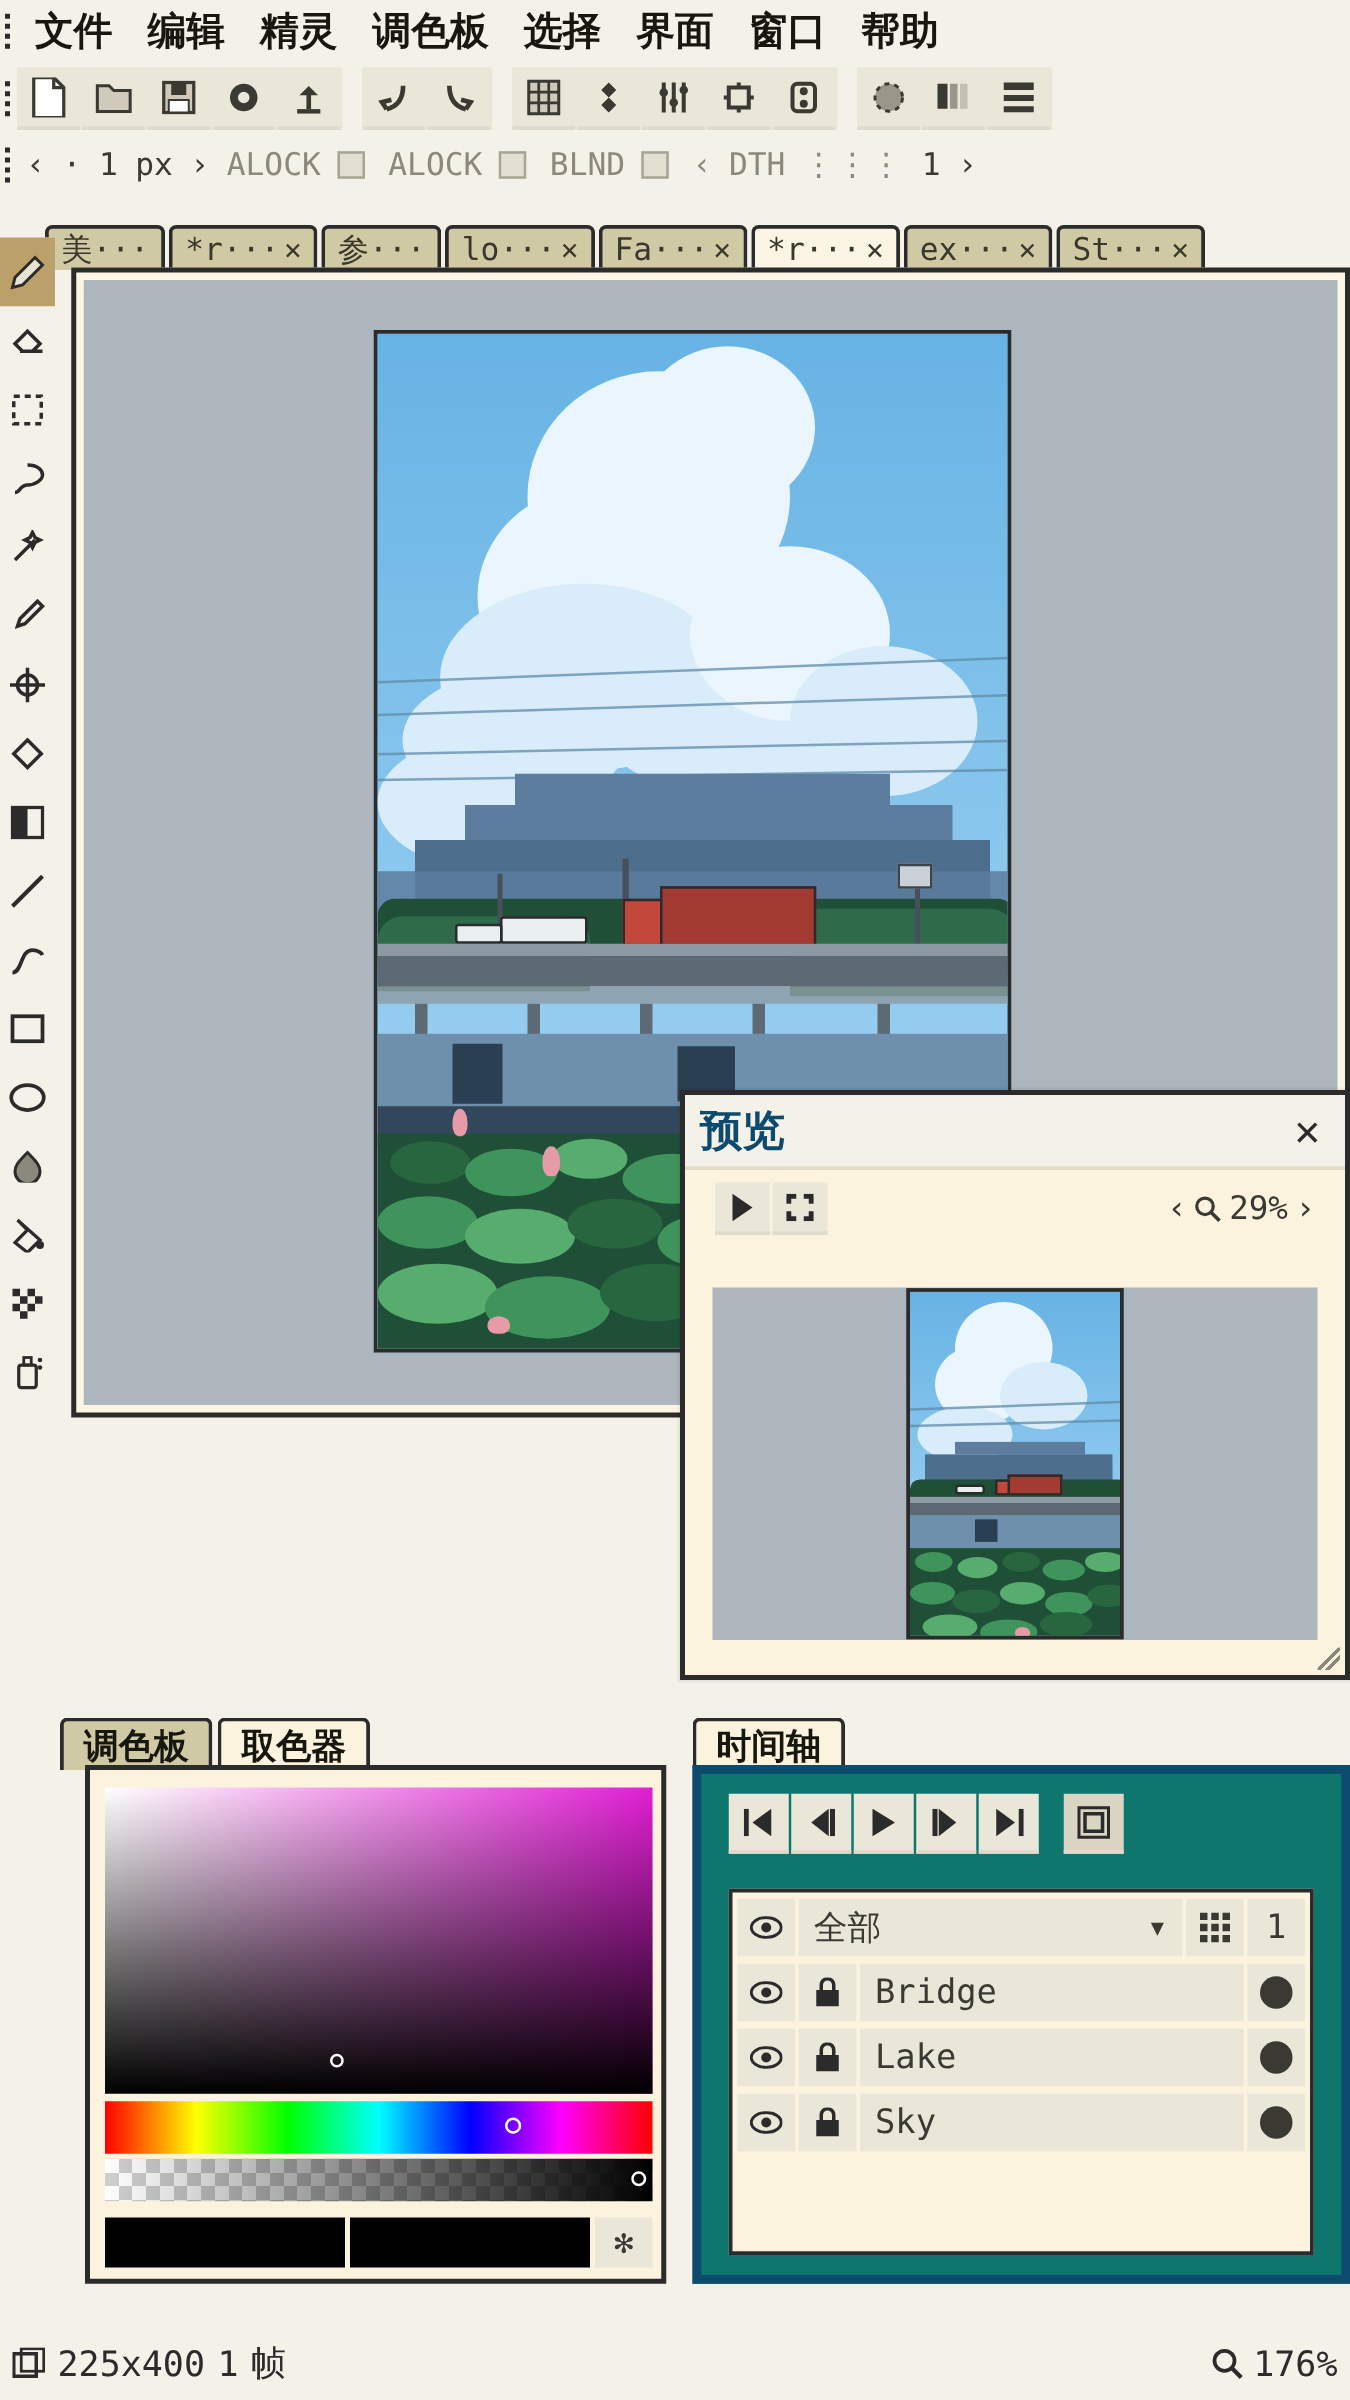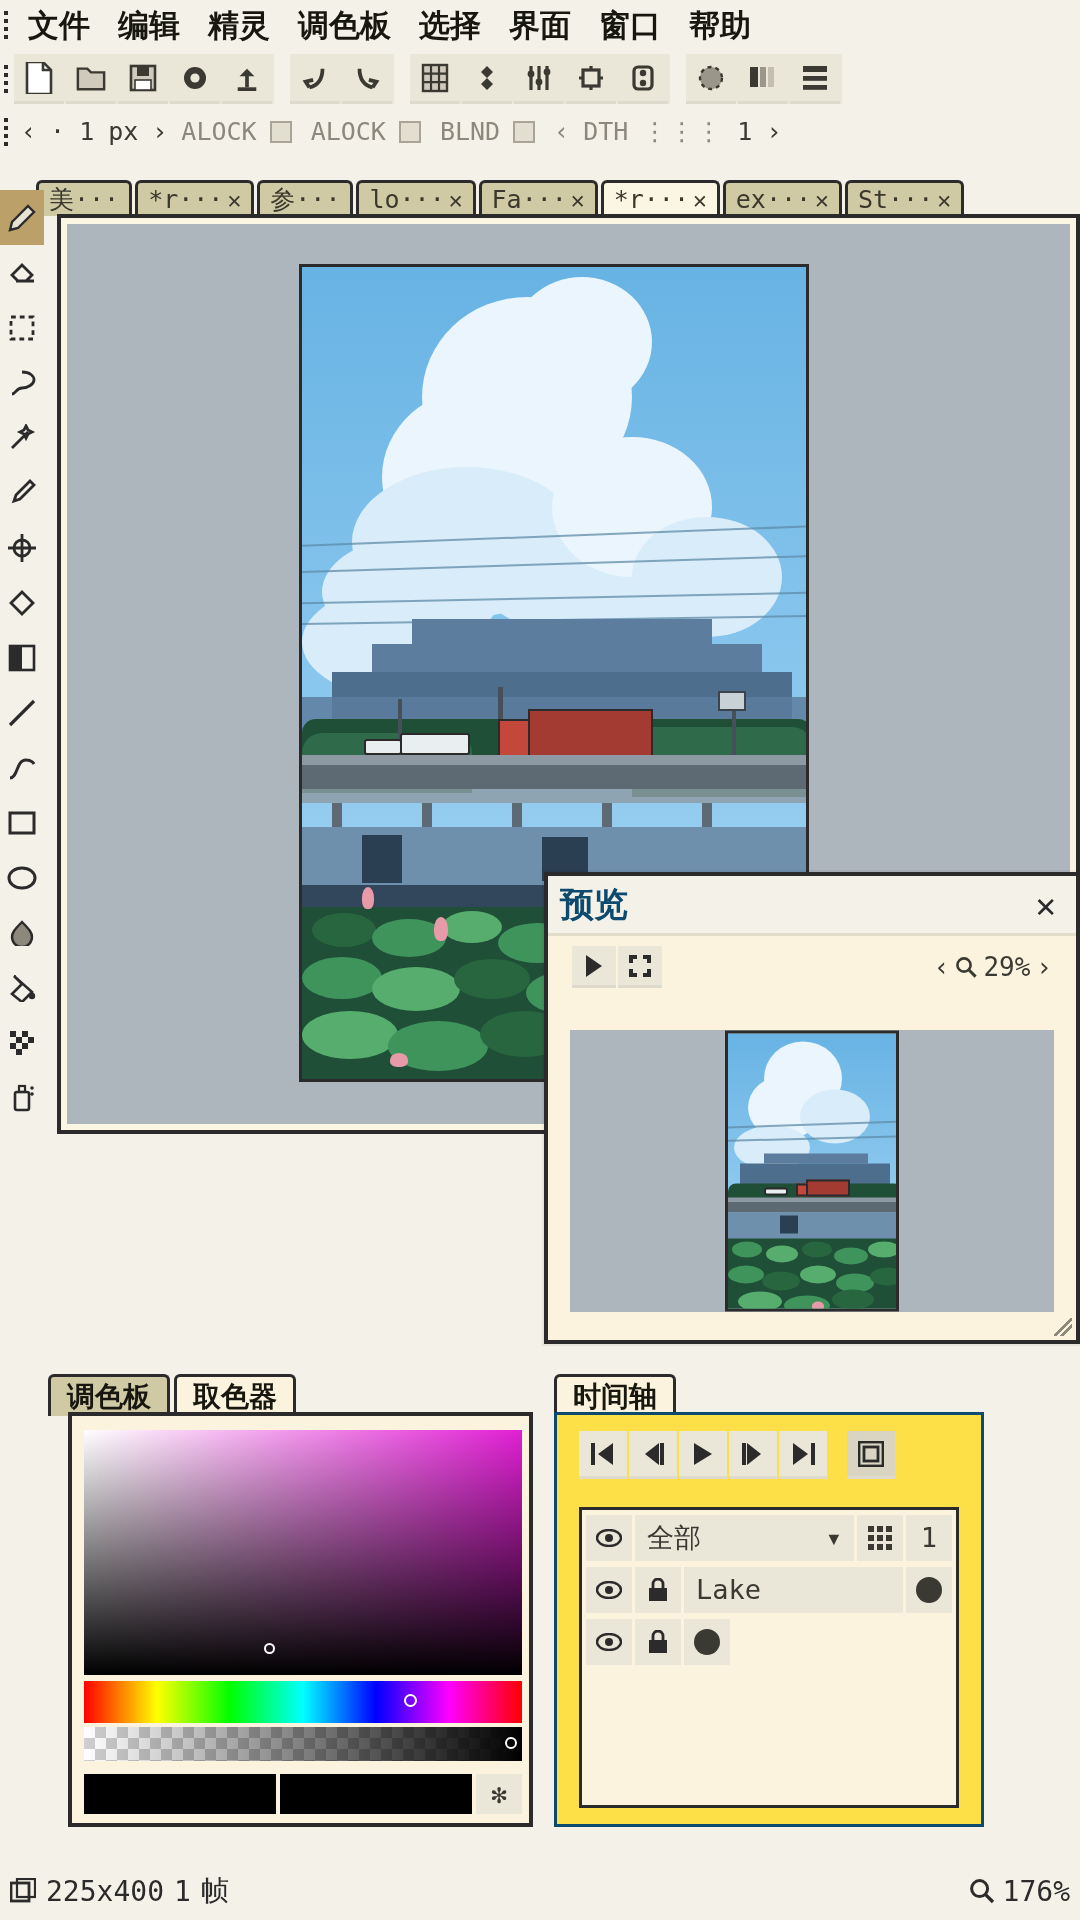--- a/index.html
+++ b/index.html
@@ -188,22 +188,22 @@
       repeating-conic-gradient(#cfcfcf 0% 25%, #ffffff 0% 50%) 0 0/22px 22px;
   }
   .alpha-cursor { position:absolute; right:5px; top:10px; width:12px; height:12px; border:2px solid #fff; border-radius:50%;}
   .swatch-row { position:absolute; left:12px; top:358px; width:438px; height:40px; display:flex; gap:4px; align-items:center;}
   .swatch { height:40px; background:#000; }
   .sw-btn { width:46px; height:40px; background:#eae6d8; display:flex; align-items:center; justify-content:center; font-size:26px; color:#3a3a33; cursor:pointer;}
 
   
   .tl-tab { position:absolute; left:554px; top:1372px; height:44px; display:flex; align-items:flex-end; }
   .tl-panel {
-    position:absolute; left:554px; top:1412px; width:430px; height:415px;
-    background:#fde047; border:3px solid #0c4a6e;
+    position:absolute; left:554px; top:1412px; width:526px; height:415px;
+    background:#0f766e; border:7px solid #0c4a6e;
   }
   .tl-controls { display:flex; gap:2px; padding:16px 0 0 22px; align-items:center;}
   .tl-btn { width:48px; height:48px; background:#eae6d8; border-bottom:3px solid #dedace; display:flex;align-items:center;justify-content:center; cursor:pointer;}
   .tl-btn.boxed { margin-left:18px; background:#d9d5c2; }
   .layers {
     position:absolute; left:22px; top:92px; right:22px; bottom:16px;
     background:#fbf3de; border:3px solid #2b2b2b;
   }
   .lrow { display:flex; align-items:center; height:52px; gap:3px; padding:3px 4px 0 4px;}
   .eye, .lock {
@@ -779,53 +779,72 @@
                 <rect x="9" y="4.5" width="3" height="3"></rect>
                 <rect x="0" y="9" width="3" height="3"></rect>
                 <rect x="4.5" y="9" width="3" height="3"></rect>
                 <rect x="9" y="9" width="3" height="3"></rect>
               </g>
             </svg>
           </div>
         <div class="framehdr">1</div>
       </div>
 
-
       <div class="lrow">
         <div class="eye">
           <svg width="26" height="18" viewBox="0 0 13 9">
               <ellipse cx="6.5" cy="4.5" rx="6" ry="4" fill="none" stroke="#2b2b2b" stroke-width="1.2"></ellipse>
               <circle cx="6.5" cy="4.5" r="2" fill="#2b2b2b"></circle>
             </svg>
           </div>
         <div class="lock">
           <svg width="20" height="24" viewBox="0 0 10 12">
               <rect x="0.5" y="5" width="9" height="6.5" fill="#2b2b2b"></rect>
               <path d="M2.5 5V3a2.5 2.5 0 015 0v2" fill="none" stroke="#2b2b2b" stroke-width="1.4"></path>
             </svg>
           </div>
-        <div class="lname">Lake</div>
+        <div class="lname">Bridge</div>
         <div class="cel">
             <span class="dot"></span>
           </div>
       </div>
 
       <div class="lrow">
         <div class="eye">
           <svg width="26" height="18" viewBox="0 0 13 9">
               <ellipse cx="6.5" cy="4.5" rx="6" ry="4" fill="none" stroke="#2b2b2b" stroke-width="1.2"></ellipse>
               <circle cx="6.5" cy="4.5" r="2" fill="#2b2b2b"></circle>
             </svg>
           </div>
         <div class="lock">
           <svg width="20" height="24" viewBox="0 0 10 12">
               <rect x="0.5" y="5" width="9" height="6.5" fill="#2b2b2b"></rect>
               <path d="M2.5 5V3a2.5 2.5 0 015 0v2" fill="none" stroke="#2b2b2b" stroke-width="1.4"></path>
             </svg>
           </div>
+        <div class="lname">Lake</div>
+        <div class="cel">
+            <span class="dot"></span>
+          </div>
+      </div>
+
+      <div class="lrow">
+        <div class="eye">
+          <svg width="26" height="18" viewBox="0 0 13 9">
+              <ellipse cx="6.5" cy="4.5" rx="6" ry="4" fill="none" stroke="#2b2b2b" stroke-width="1.2"></ellipse>
+              <circle cx="6.5" cy="4.5" r="2" fill="#2b2b2b"></circle>
+            </svg>
+          </div>
+        <div class="lock">
+          <svg width="20" height="24" viewBox="0 0 10 12">
+              <rect x="0.5" y="5" width="9" height="6.5" fill="#2b2b2b"></rect>
+              <path d="M2.5 5V3a2.5 2.5 0 015 0v2" fill="none" stroke="#2b2b2b" stroke-width="1.4"></path>
+            </svg>
+          </div>
+        <div class="lname">Sky</div>
         <div class="cel">
             <span class="dot"></span>
           </div>
       </div>
     </div>
   </div>
 
   <div class="statusbar">
     <span class="sb-icon">
       <svg width="26" height="26" viewBox="0 0 13 13">

